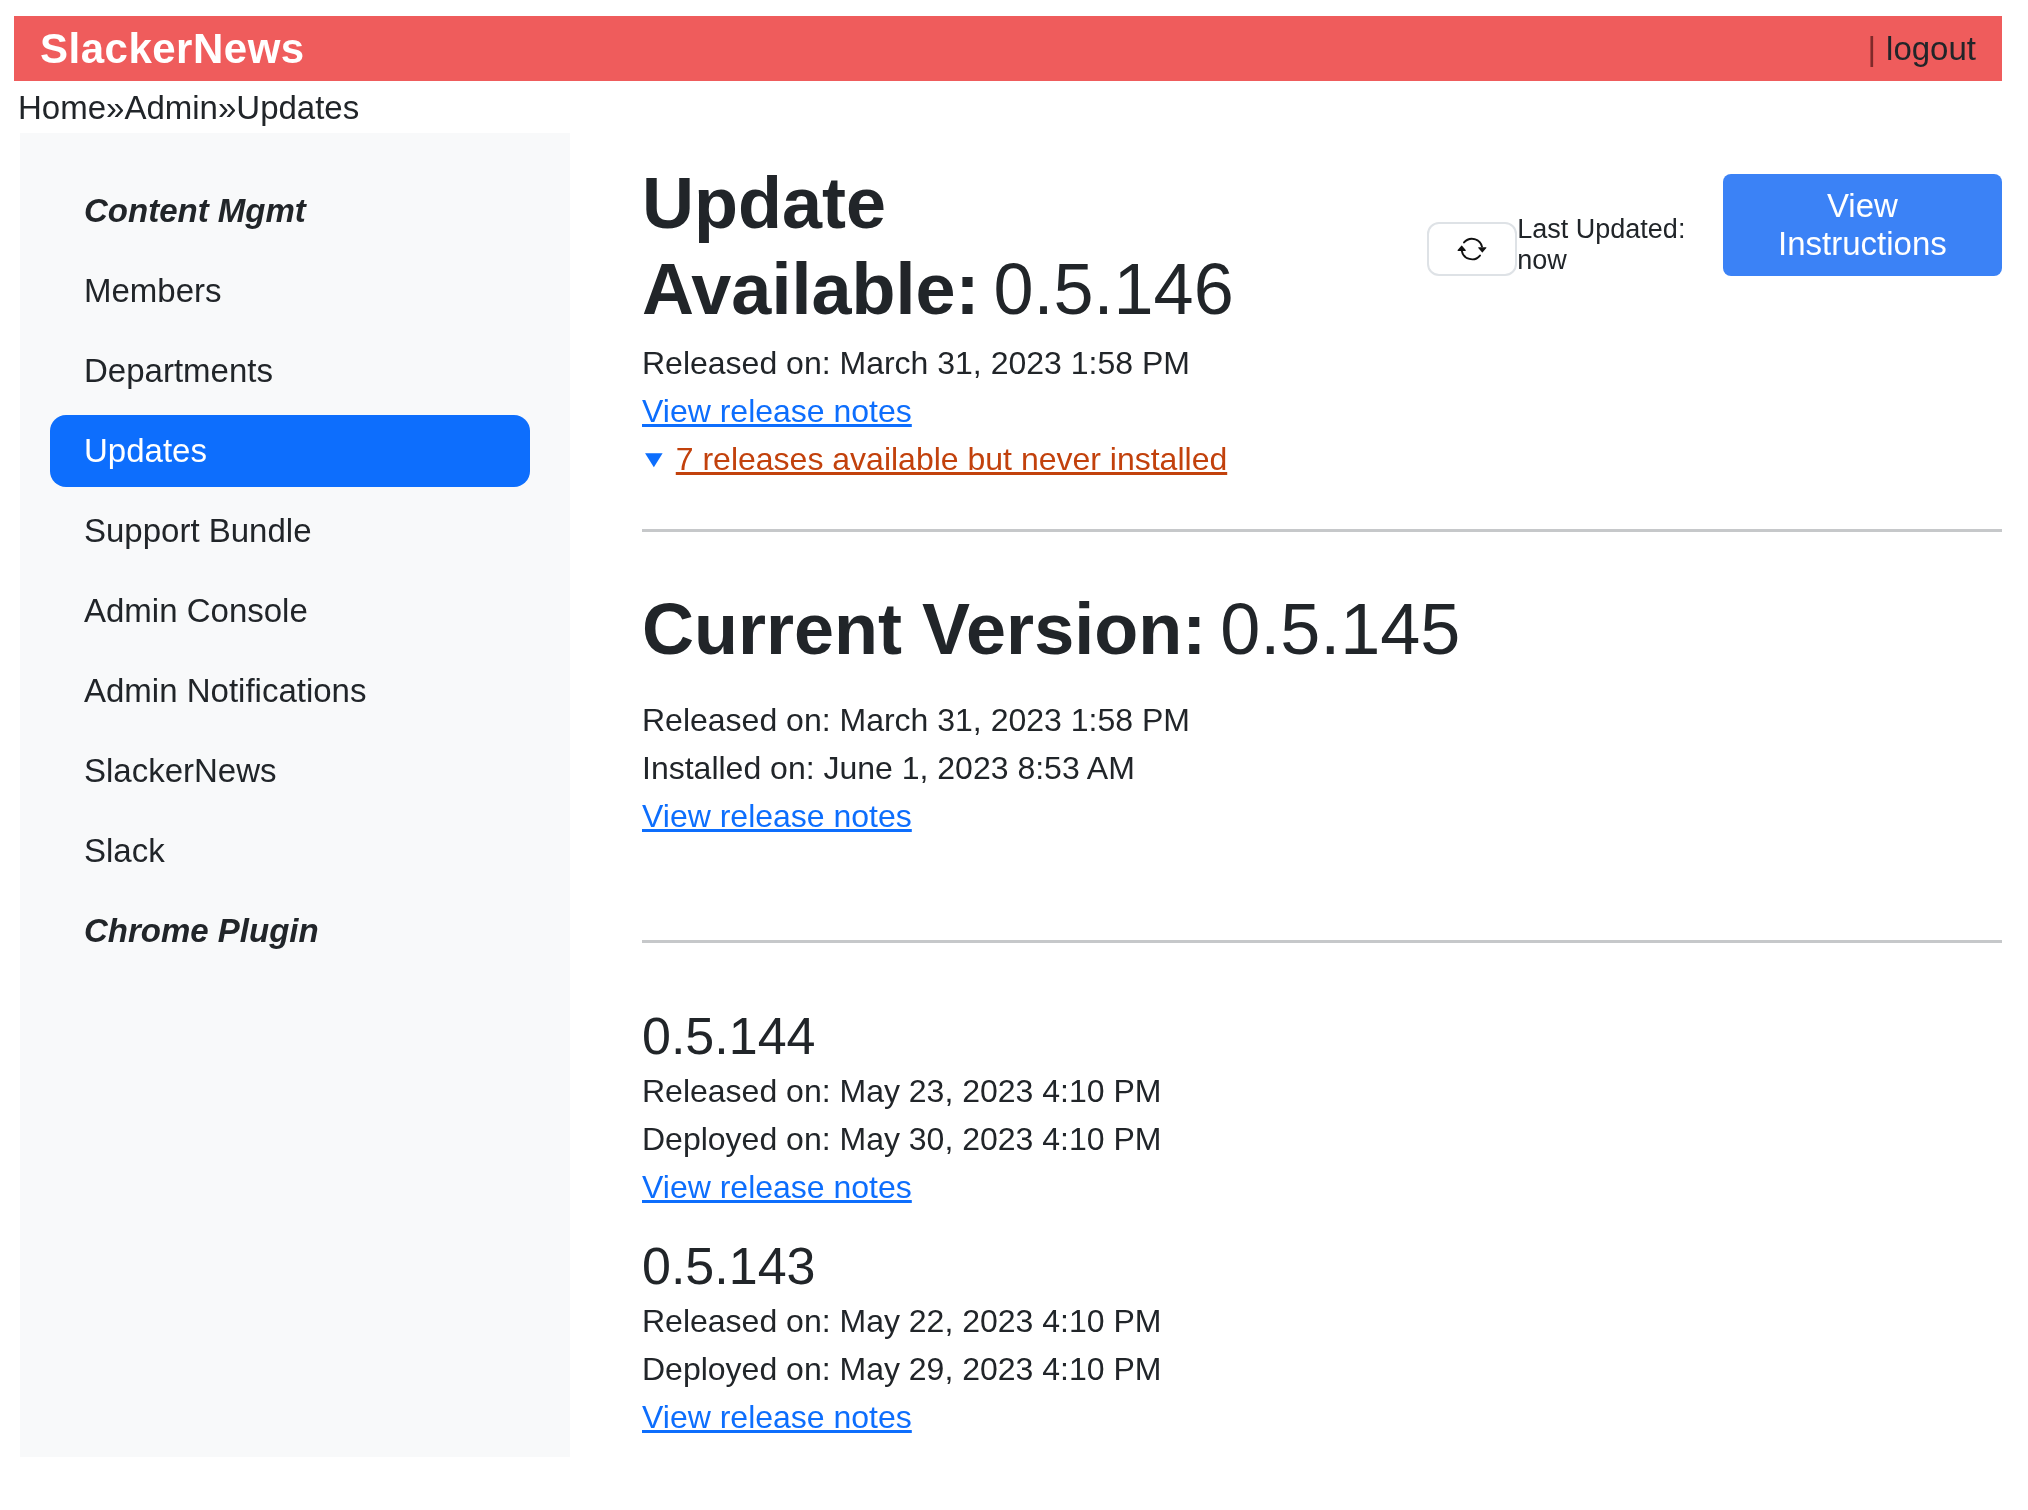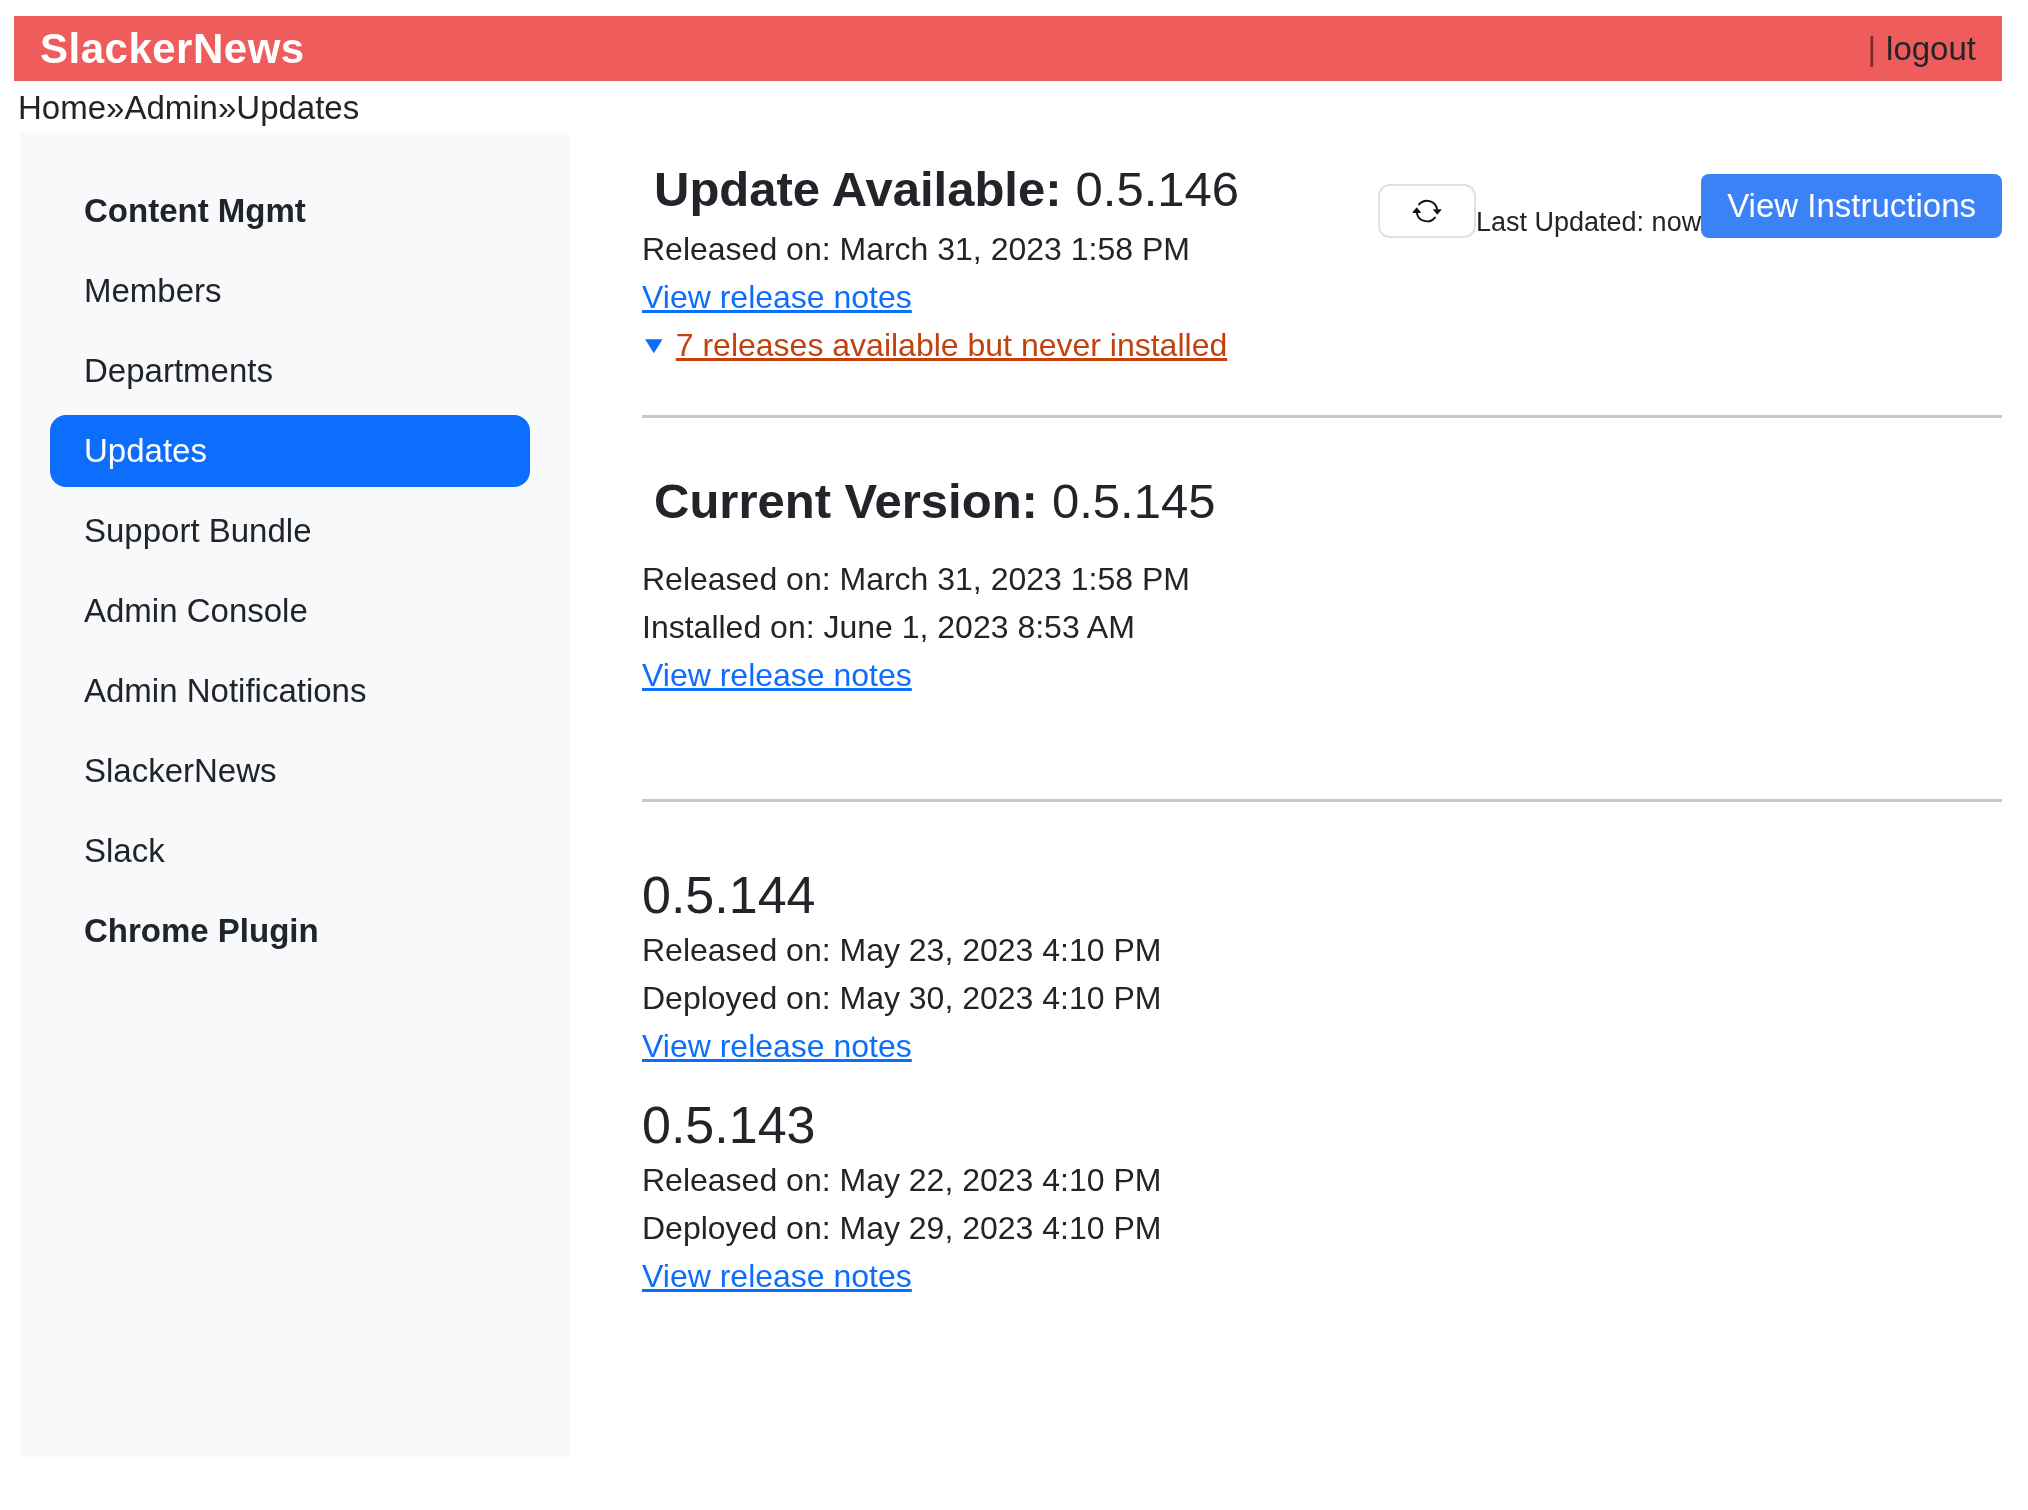--- a/index.html
+++ b/index.html
@@ -57,30 +57,30 @@
     display: block;
     font-size: 33px;
     color: #212529;
     text-decoration: none;
     padding: 17px 34px;
     margin-bottom: 8px;
     border-radius: 16px;
     cursor: pointer;
     white-space: nowrap;
   }
-  .nav-item.bold { font-weight: 700; }
+  .nav-item.bold { font-weight: 700; font-style: italic; }
   .nav-item.active {
     background: #0d6efd;
     color: #ffffff;
   }
 
   
   .main { flex: 1; padding: 27px 0 0 72px; min-width: 0; }
 
-  h2.section-title { font-size: 49px; font-weight: 700; line-height: 1.2; margin-left: 12px; }
+  h2.section-title { font-size: 72px; font-weight: 700; line-height: 1.2; }
   h2.section-title .version { font-weight: 400; margin-left: 14px; }
 
   .line { font-size: 32px; line-height: 48px; }
   a.notes-link {
     display: inline-block;
     font-size: 32px;
     line-height: 48px;
     color: #0d6efd;
     text-decoration: underline;
     cursor: pointer;

